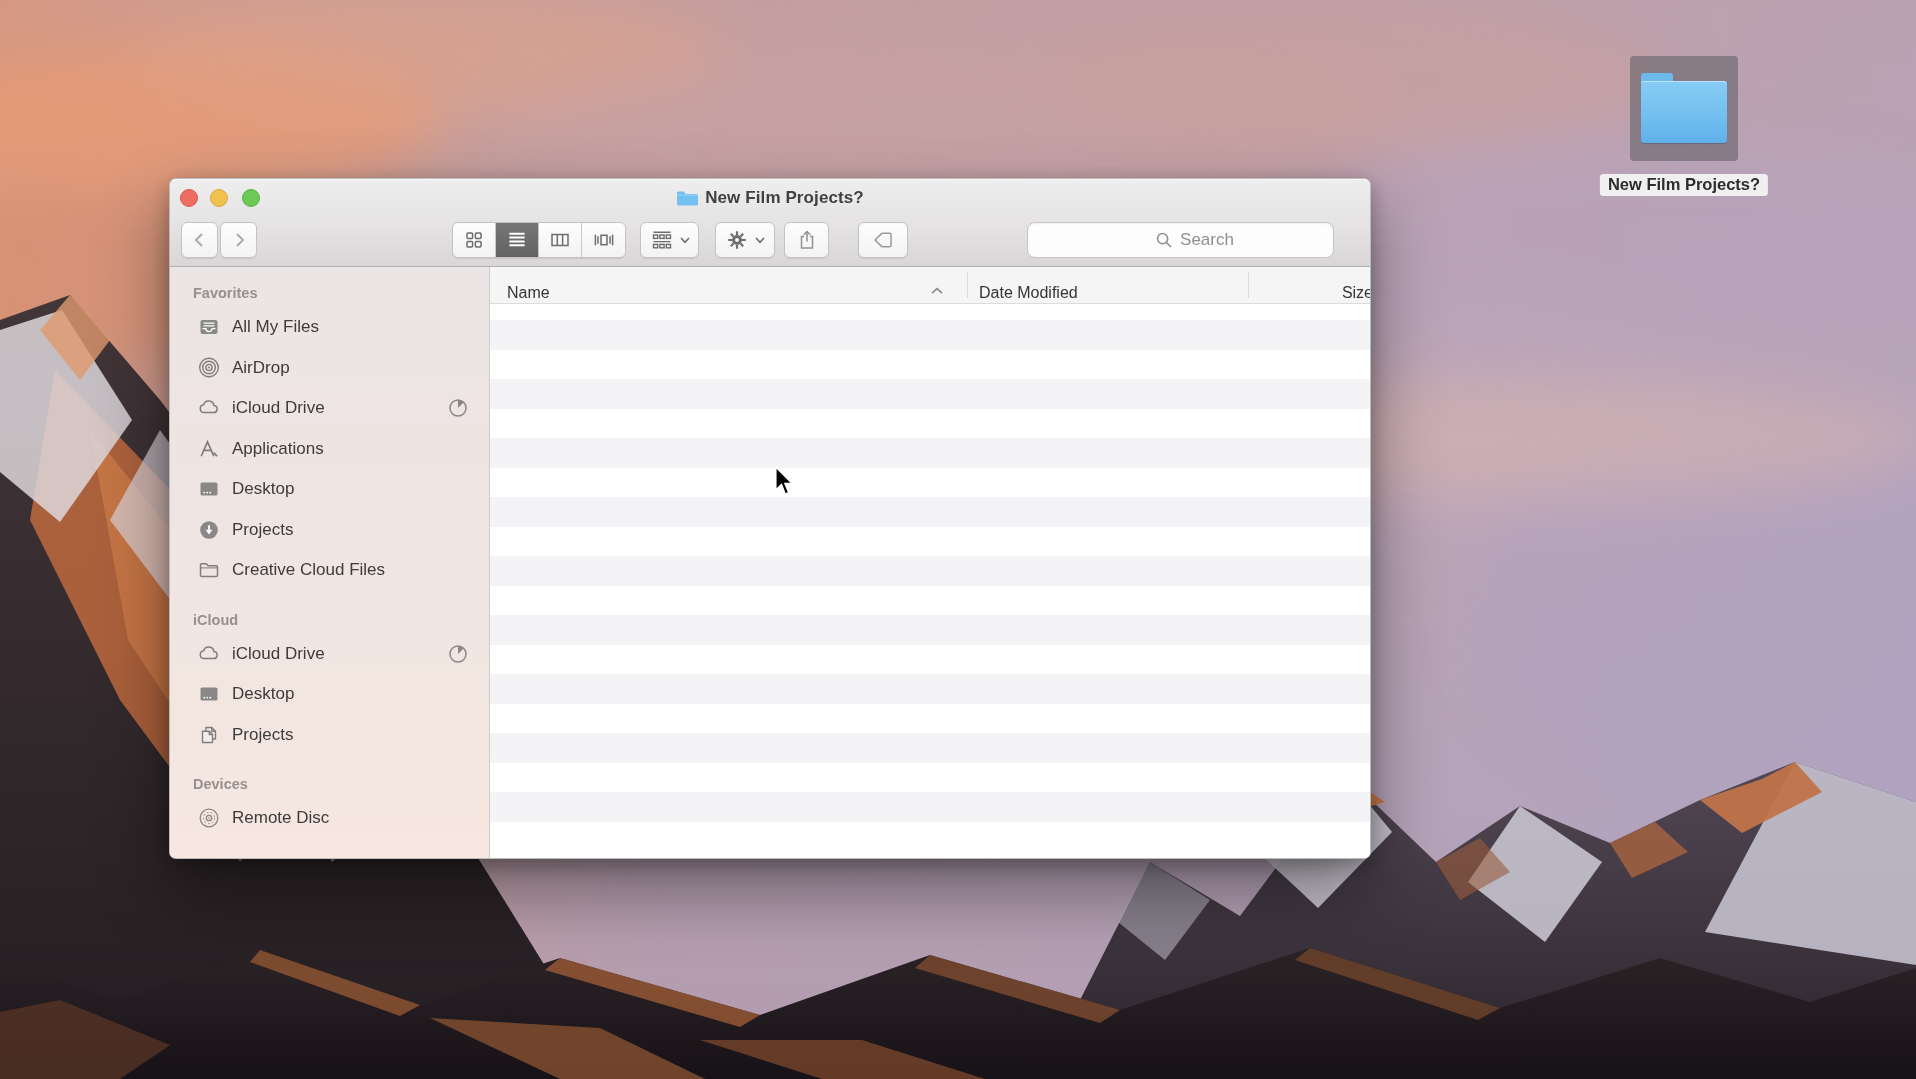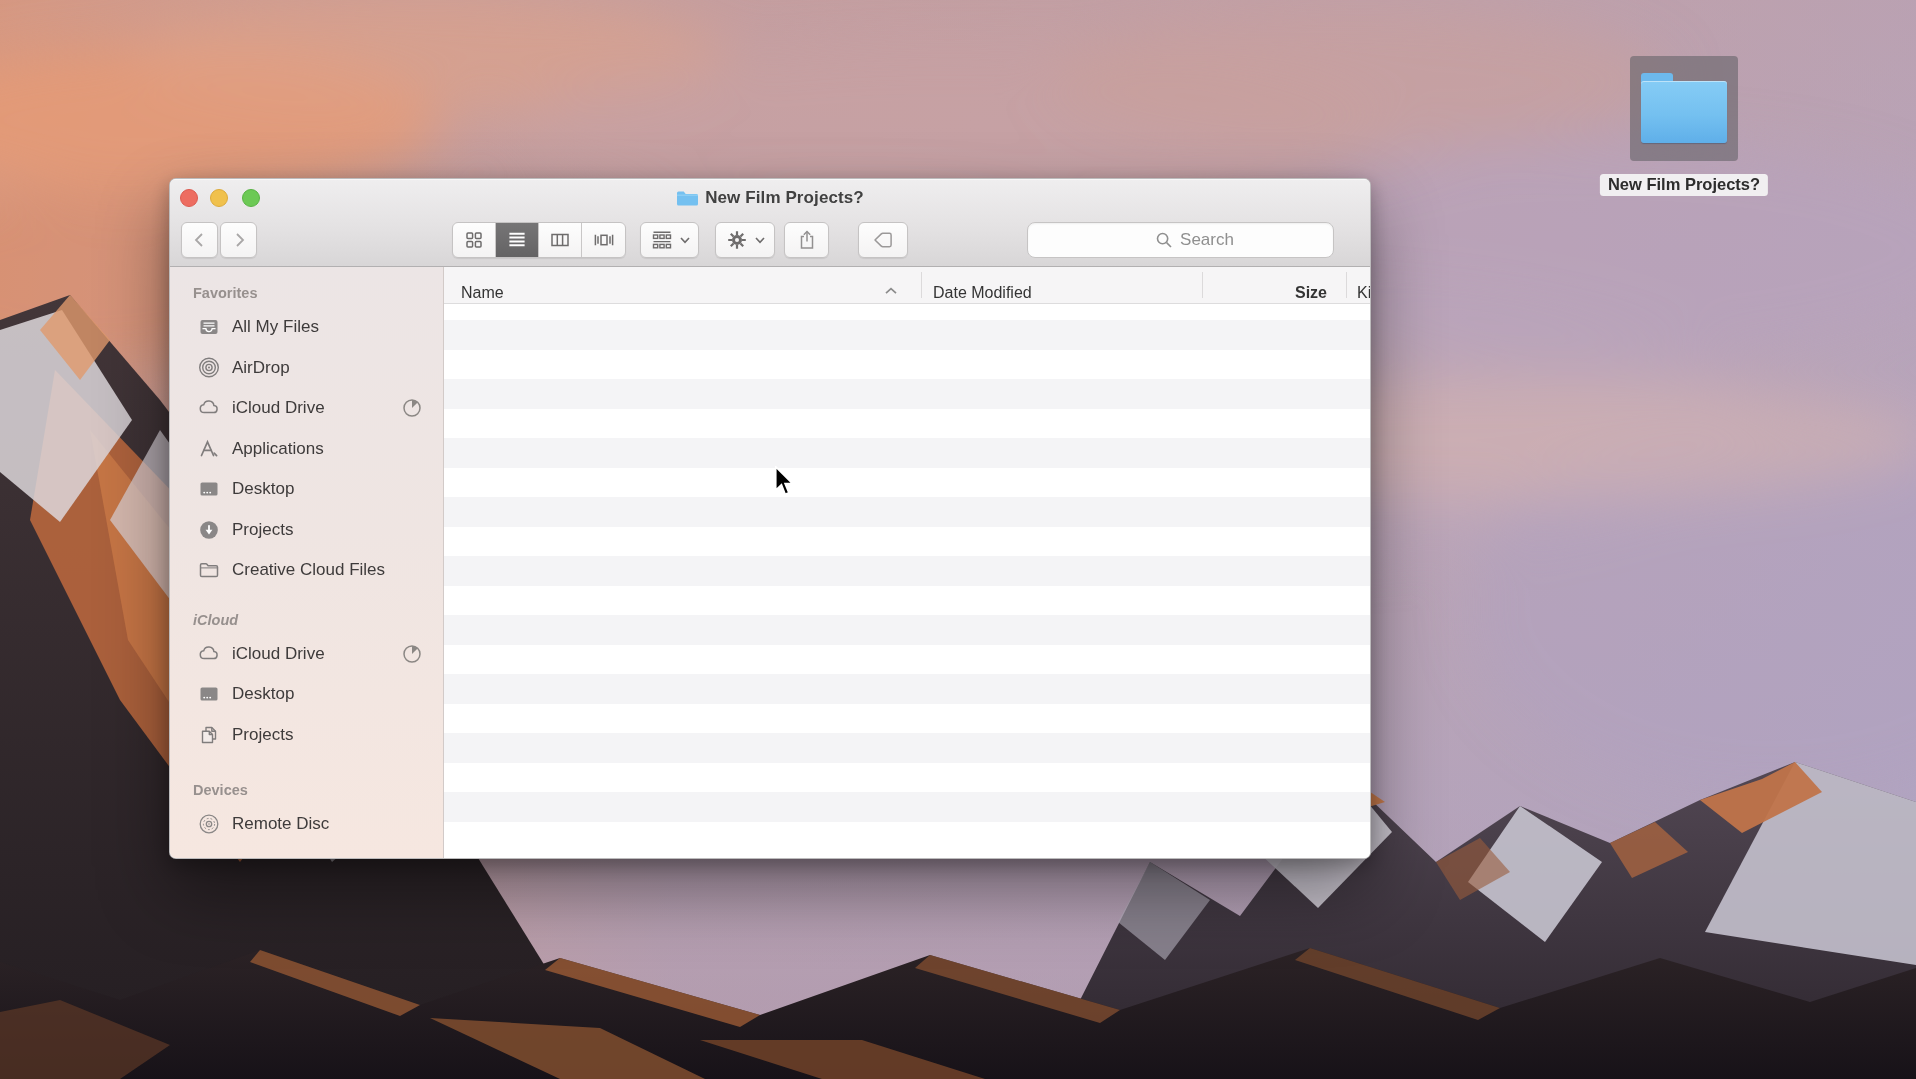--- a/index.html
+++ b/index.html
@@ -57,27 +57,27 @@
   .seg.selected { background:linear-gradient(180deg,#767576,#646364); }
 
   .search-field { position:absolute; top:43px; left:857px; width:307px; height:36px;
                   border-radius:8px; background:#fdfdfd; border:1px solid #c6c4c4;
                   display:flex; align-items:center; justify-content:center; gap:7px;
                   box-shadow:inset 0 1px 2px rgba(0,0,0,.06);padding-left:28px; }
   .search-field span { font-size:17px; color:#8f8f8f; }
 
   
   .content { position:absolute; top:88px; left:0; right:0; bottom:0; display:flex; }
-  .sidebar { width:274px; flex:none; height:100%;
+  .sidebar { width:320px; flex:none; height:100%;
              background:linear-gradient(180deg,#ece5e5 0%,#efe5e2 45%,#f6e7e0 100%);
              border-right:1px solid #d2cac8; padding-top:12px; overflow:hidden; }
   .sb-header { height:28px; display:flex; align-items:center; padding-left:23px;
                font-size:14.5px; font-weight:bold; color:#97908e; }
-  .sb-header.gap1 { margin-top:15px;font-style:italic; }
-  .sb-header.gap2 { margin-top:21px; }
+  .sb-header.gap1 { margin-top:15px; }
+  .sb-header.gap2 { margin-top:15px; }
   .sb-item { height:40.5px; display:flex; align-items:center; padding:0 20px 0 27px; }
   .sb-item .sb-ico { width:24px; flex:none; display:flex; justify-content:center; }
   .sb-item .sb-label { margin-left:11px; font-size:17px; color:#3e3b3b; white-space:nowrap; }
   .sb-item .sb-pie { margin-left:auto; display:flex; }
 
   .list-area { position:relative; flex:1; height:100%; overflow:hidden; background:#fff; }
   .col-header { position:absolute; left:0; right:0; top:0; height:37px; background:#f6f5f6;
                 border-bottom:1px solid #dddcdd; }
   .col-label { position:absolute; top:8px; height:36px; display:flex; align-items:center;
                font-size:16px; color:#343434; white-space:nowrap; }
@@ -446,21 +446,21 @@
       <div class="col-header">
         <div class="col-label" style="left:17px;">Name</div>
         <span class="sort-caret">
           <svg width="14" height="8" viewBox="0 0 14 8">
               <polyline points="2,6.2 7,1.6 12,6.2" fill="none" stroke="#8c8c8c" stroke-width="1.7"></polyline>
             </svg>
         </span>
         <div class="col-div" style="left:477px;"></div>
         <div class="col-label" style="left:489px;">Date Modified</div>
         <div class="col-div" style="left:758px;"></div>
-        <div class="col-label" style="left:758px;width:144px;justify-content:flex-end;padding-right:19px;font-weight:bold;">Size</div>
+        <div class="col-label" style="left:758px;width:144px;justify-content:flex-end;padding-right:19px;">Size</div>
         <div class="col-div" style="left:902px;"></div>
         <div class="col-label" style="left:913px;">Kind</div>
       </div>
       <div class="rows"></div>
     </div>
   </div>
 </div>
 
 <div class="cursor">
   <svg width="20" height="30" viewBox="0 0 13 20">

